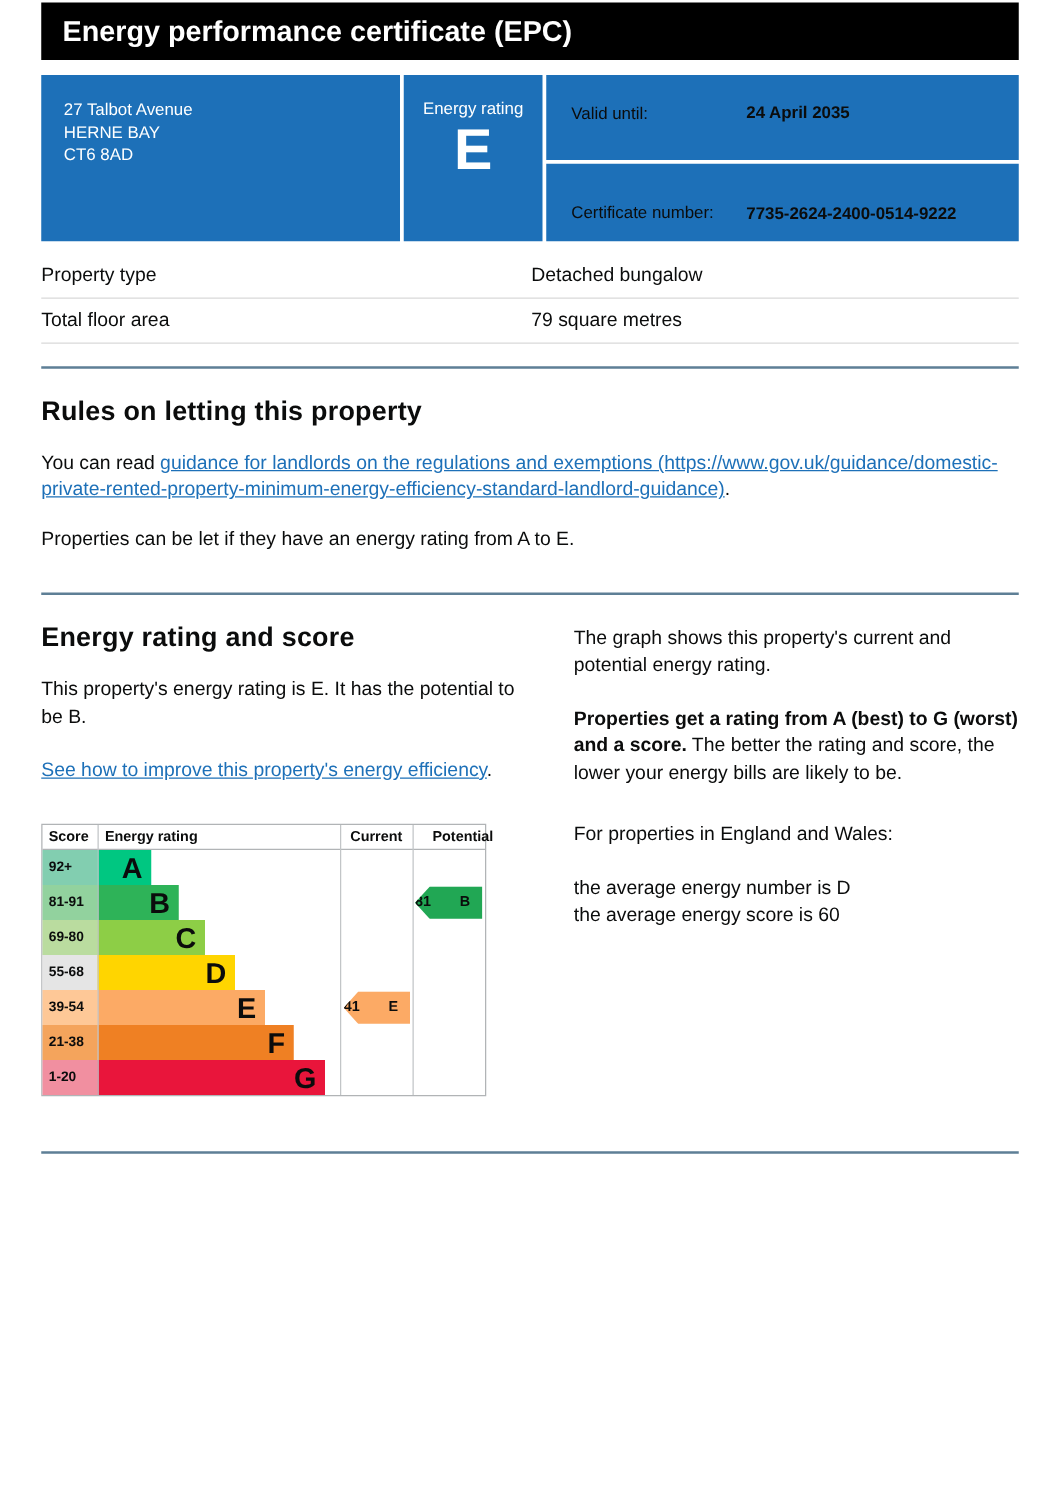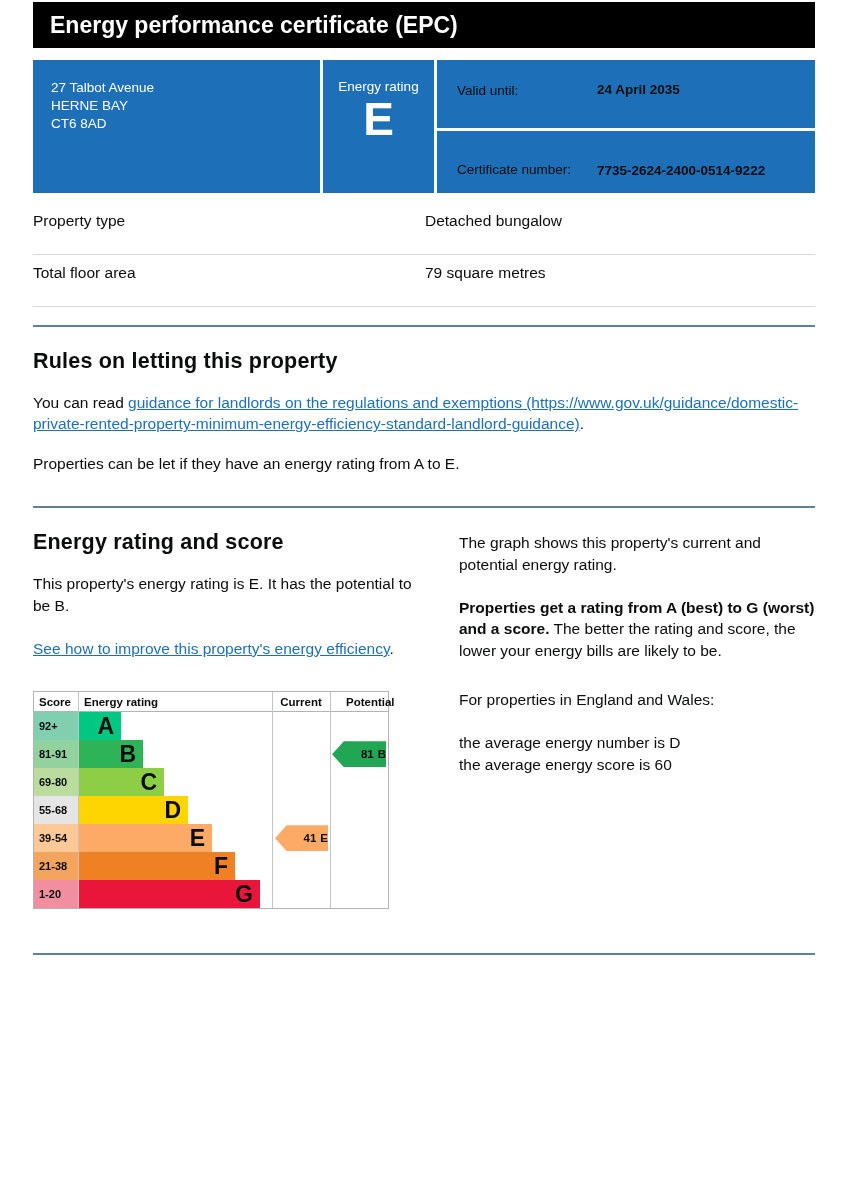--- a/index.html
+++ b/index.html
@@ -29,21 +29,21 @@
   .validity-box { flex: 1; display: flex; flex-direction: column; gap: 3px; background: #ffffff; }
   .validity-row { background: #1d70b8; flex: 1; display: flex; padding: 22px 0 0 20px; font-size: 13.5px; }
   .validity-row:last-child { padding-top: 16px; align-items: center; }
   .validity-row .vlabel { width: 140px; line-height: 1.35; }
   .validity-row .vvalue { font-weight: bold; }
 
   
   .property-table { margin-top: 10px; }
   .property-row {
     display: grid; grid-template-columns: 392px 1fr;
-    padding: 9px 0 24px 0; border-bottom: 1px solid #d9d9d9;
+    padding: 9px 0 8px 0; border-bottom: 1px solid #d9d9d9;
     font-size: 15.5px;
   }
 
   .section-divider { border: none; border-top: 2px solid #5e7f96; margin-top: 18px; }
 
   h2 { font-size: 21.5px; margin-top: 22px; letter-spacing: 0.2px; }
   p { font-size: 15.5px; line-height: 1.38; margin-top: 18px; }
   a { color: #1d70b8; }
   .narrow { max-width: 382px; }
 
@@ -69,21 +69,21 @@
   .chart-row { display: flex; height: 28px; }
   .score-cell { width: 44px; font-weight: bold; font-size: 11px; line-height: 28px; padding-left: 5px; flex: none; }
   .band-bar {
     height: 28px; display: flex; align-items: center; justify-content: flex-end;
     padding-right: 7px; font-weight: bold; font-size: 23px; flex: none; color: #0b0c0c;
   }
   .v-divider { position: absolute; top: 0; bottom: 0; width: 1px; background: #c2c5c7; }
   .vd-1 { left: 44px; } .vd-2 { left: 238px; } .vd-3 { left: 296px; }
   .rating-arrow {
     position: absolute; height: 26px;
-    display: flex; align-items: center; justify-content: flex-end; gap: 4px;
+    display: flex; align-items: center; justify-content: flex-start; gap: 23px;
     font-weight: bold; font-size: 11.5px; color: #0b0c0c;
     clip-path: polygon(0 50%, 22% 0, 100% 0, 100% 100%, 22% 100%);
   }
 
   .bottom-divider { margin-top: 44px; }
 </style>
 </head>
 <body>
 
 <div class="content">

